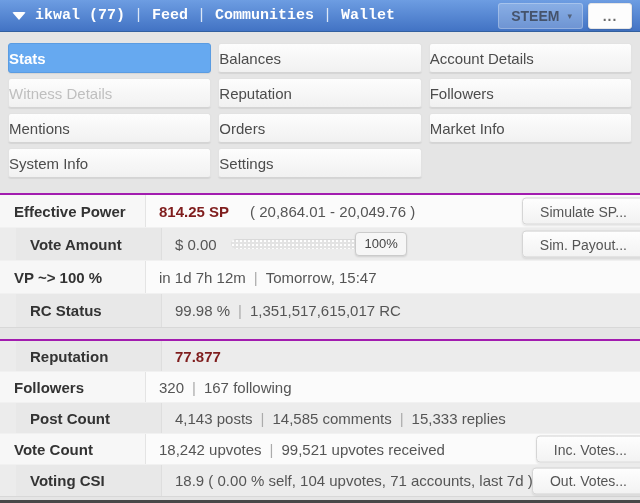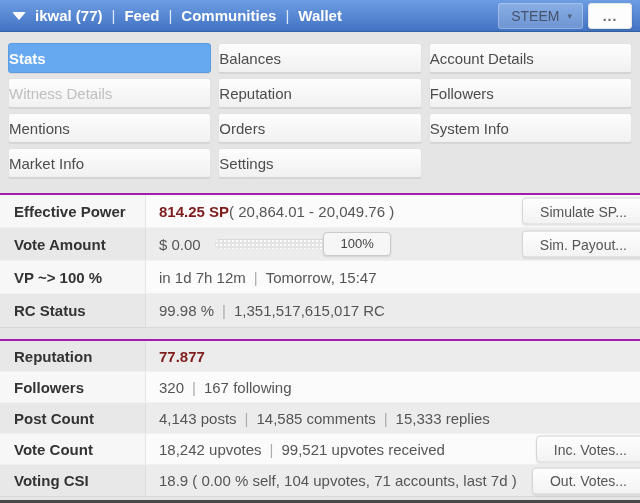--- a/index.html
+++ b/index.html
@@ -15,38 +15,38 @@
   }
 
   
   .topbar {
     height: 32px;
     background: linear-gradient(#6d9de2, #4273c4);
     border-bottom: 1px solid #33609f;
     display: flex; align-items: center; justify-content: space-between;
     padding: 0 8px 0 12px;
   }
-  .topbar-left { display: flex; align-items: center; color: #fff; font-weight: 600; }
+  .topbar-left { display: flex; align-items: center; color: #fff; font-weight: 600; font-family: Liberation Mono, monospace; }
   .caret-down {
     width: 0; height: 0; cursor: pointer;
     border-left: 7px solid transparent; border-right: 7px solid transparent;
     border-top: 8px solid #ffffff; border-radius: 2px;
     margin-right: 9px;
   }
   .account-name { font-weight: 700; color: #fff; cursor: pointer; }
   .top-sep { color: #dce7f7; font-weight: 400; padding: 0 9px; }
   .top-nav-link { color: #fff; text-decoration: none; cursor: pointer; }
   .topbar-right { display: flex; align-items: center; gap: 5px; }
   .chain-btn {
     display: flex; align-items: center; gap: 8px;
     height: 26px; padding: 0 10px 0 12px;
     background: rgba(255,255,255,0.22);
     border: 1px solid rgba(255,255,255,0.25);
     border-radius: 3px;
-    color: #45536b; font-size: 14px; font-weight: 400;
+    color: #45536b; font-size: 14px; font-weight: 700;
     cursor: pointer; font-family: inherit; text-align: right;
   }
   .chain-caret { font-size: 9px; color: #53627c; }
   .more-btn {
     height: 26px; width: 44px;
     background: #fdfdfd; border: 1px solid #e6e6e6; border-radius: 3px;
     color: #6b6b6b; font-size: 14px; font-weight: 700; letter-spacing: 1px;
     cursor: pointer; line-height: 20px; font-family: inherit;
     box-shadow: 0 1px 2px rgba(0,0,0,0.15);
   }
@@ -88,38 +88,38 @@
   .row {
     position: relative;
     display: flex; align-items: stretch;
     height: 33px;
     background: #fbfbfb;
     border-bottom: 1px solid #f1f1f1;
   }
   .panel-2 .row { height: 31px; }
   .row:last-child { border-bottom: none; }
   .row.alt { background: #ececec; }
-  .row.alt .cell-label { border-right-color: #dedede; }
+  .row.alt .cell-label { border-right-color: #dedede; margin-left: 16px; }
   .cell-label {
     flex: none; width: 146px;
     display: flex; align-items: center;
     padding-left: 14px;
     font-weight: 600; color: #333;
     border-right: 1px solid #e4e4e4;
     background: rgba(0,0,0,0.015);
   }
   .cell-value {
     flex: 1;
     display: flex; align-items: center;
     padding-left: 13px;
     color: #555;
     white-space: nowrap;
   }
   .v-bold { font-weight: 700; color: #7f1d1d; }
-  .v-rest { margin-left: 0; }
+  .v-rest { margin-left: 21px; }
   .sep { color: #ababab; padding: 0 8px; }
 
   .row-btn {
     position: absolute; right: -5px; top: 50%; transform: translateY(-50%);
     height: 27px; padding: 0 17px;
     background: linear-gradient(#fefefe, #f2f2f2);
     border: 1px solid #d5d5d5; border-radius: 4px;
     box-shadow: 0 1px 2px rgba(0,0,0,0.09);
     color: #555; font-size: 14px; font-family: inherit;
     cursor: pointer; white-space: nowrap;
@@ -136,21 +136,21 @@
     position: absolute; left: 0; right: 34px; top: 8px; height: 10px;
     background-color: #e3e3e3;
     background-image: radial-gradient(rgba(255,255,255,0.95) 30%, transparent 32%);
     background-size: 4px 4px;
     border-radius: 5px;
     box-shadow: inset 0 1px 1px rgba(0,0,0,0.05);
     cursor: pointer;
   }
   .slider-handle {
     position: absolute; right: 0; top: 1px;
-    height: 24px; line-height: 22px; padding: 0 16px;
+    height: 24px; line-height: 22px; padding: 0 8px;
     background: #f6f6f6;
     border: 1px solid #cbcbcb; border-radius: 4px;
     box-shadow: 0 1px 2px rgba(0,0,0,0.12);
     font-size: 13px; color: #444;
     cursor: pointer;
   }
 
   .bottom-strip {
     position: absolute; left: 0; right: 0; bottom: 0; height: 3px;
     background: #484848;
@@ -183,22 +183,22 @@
 
   <nav class="tabs">
     <button class="tab active">Stats</button>
     <button class="tab">Balances</button>
     <button class="tab">Account Details</button>
     <button class="tab disabled">Witness Details</button>
     <button class="tab">Reputation</button>
     <button class="tab">Followers</button>
     <button class="tab">Mentions</button>
     <button class="tab">Orders</button>
+    <button class="tab">Market Info</button>
     <button class="tab">System Info</button>
-    <button class="tab">Market Info</button>
     <button class="tab">Settings</button>
   </nav>
 
   <section class="panel panel-1">
 
     <div class="row">
       <div class="cell-label">Effective Power</div>
       <div class="cell-value">
         <span class="v-bold">814.25 SP</span>
         <span class="v-rest">( 20,864.01 - 20,049.76 )</span>

